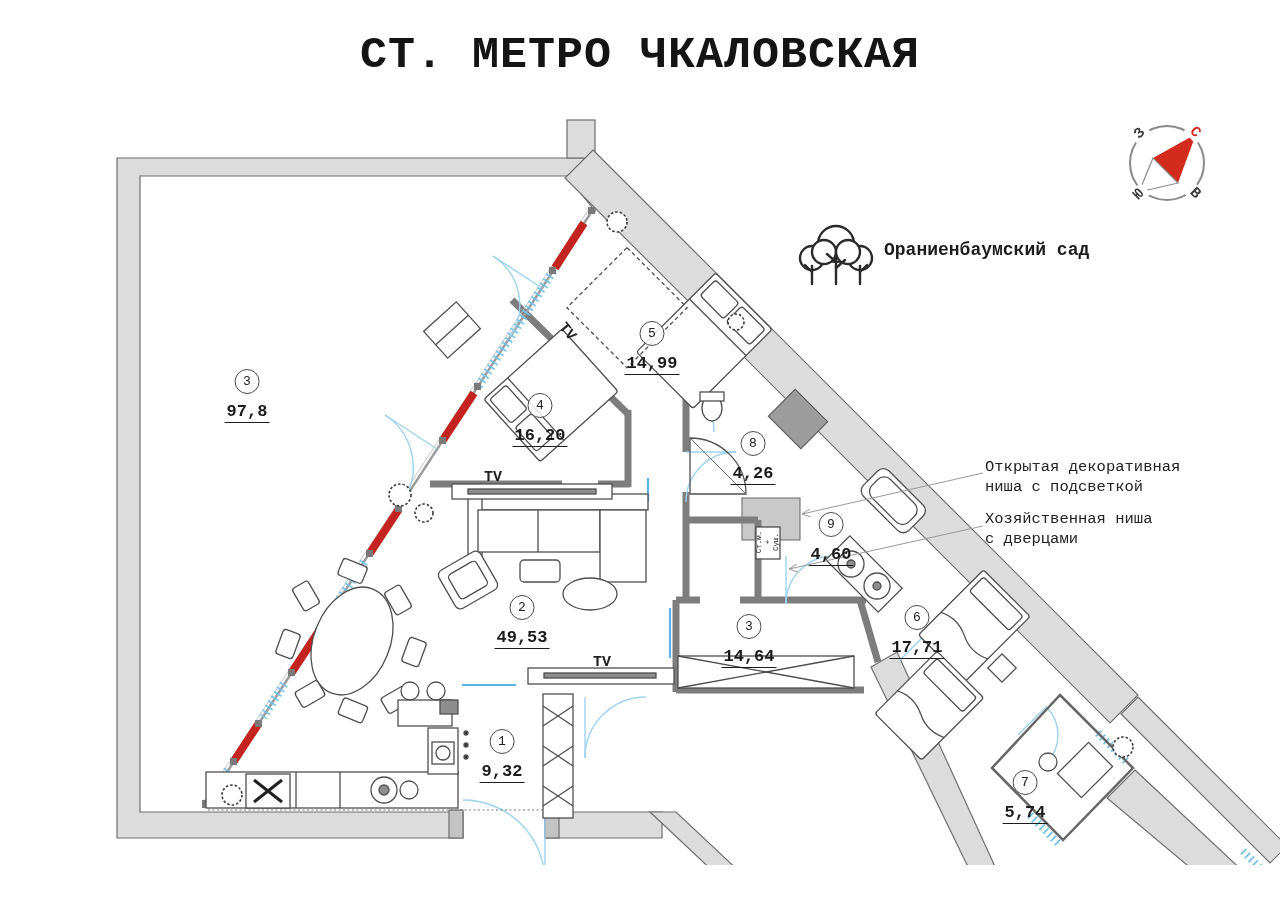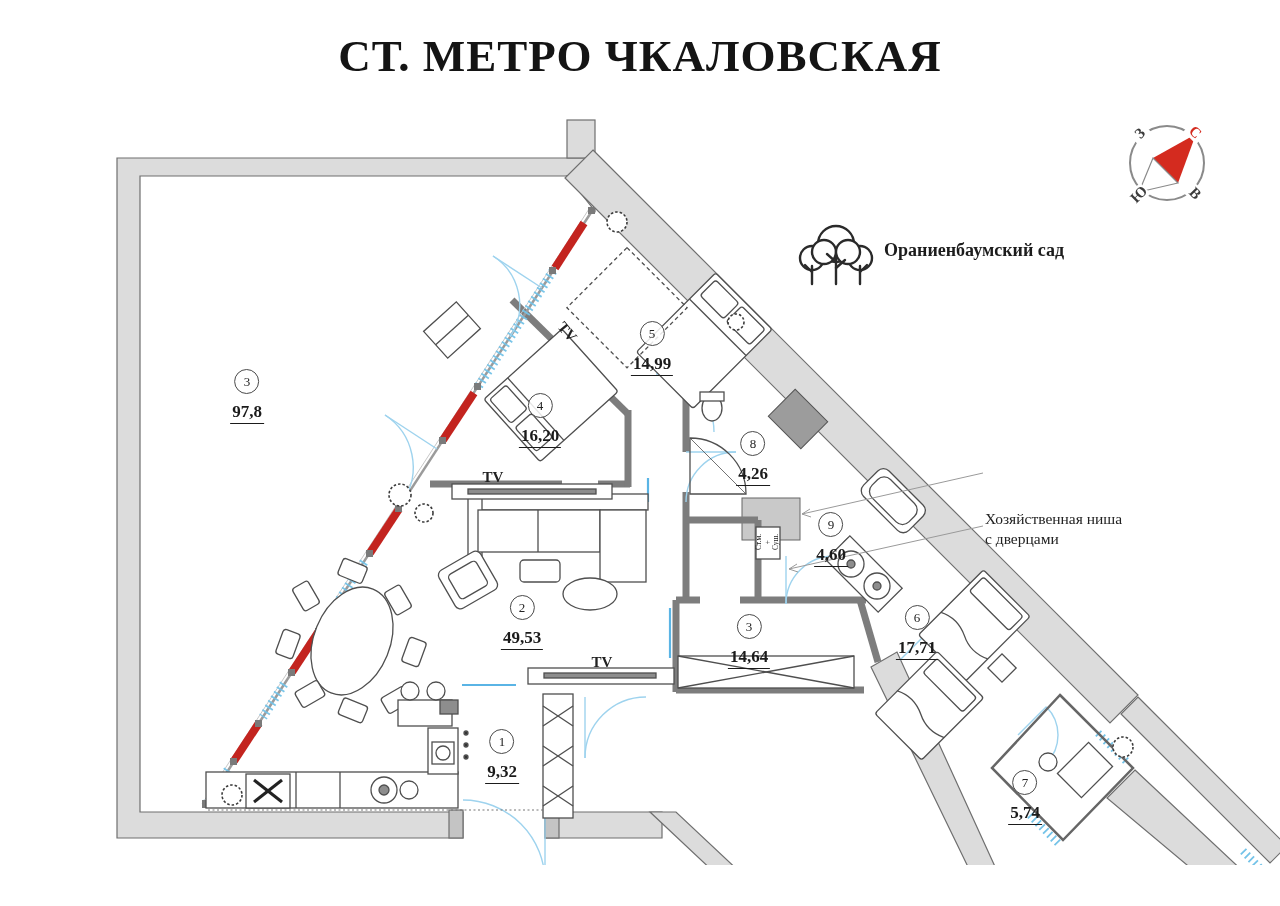--- a/index.html
+++ b/index.html
@@ -1,17 +1,17 @@
 <!DOCTYPE html>
 <html><head>
 <meta charset="utf-8">
 <style>
   html,body{margin:0;padding:0;background:#fff;}
   #stage{position:relative;width:1280px;height:865px;background:#fff;overflow:hidden;
-         font-family:Liberation Serif, serif;}
+         font-family:Liberation Mono, monospace;}
   #plan-svg{position:absolute;left:0;top:0;}
   .abs{position:absolute;}
   .title{left:640px;top:30px;transform:translateX(-50%);white-space:nowrap;
          font-size:45px;font-weight:800;letter-spacing:1px;color:#141414;}
   .landmark-label{left:884px;top:240px;font-size:18px;font-weight:800;color:#1c1c1c;white-space:nowrap;}
   .annotation{left:985px;font-size:15.5px;line-height:1.3;color:#222;white-space:nowrap;}
   .scale-note{left:28px;top:843px;font-size:14px;color:#3b82f6;letter-spacing:2px;margin-top:44px;}
   .room-label{transform:translateX(-50%);text-align:center;}
   .room-num{display:inline-flex;align-items:center;justify-content:center;
             width:23px;height:23px;border:1.4px solid #4a4a4a;border-radius:50%;
@@ -356,20 +356,24 @@
     <line x1="836" y1="254" x2="836" y2="284"></line>
     <line x1="836" y1="262" x2="827" y2="254"></line>
     <line x1="836" y1="268" x2="845" y2="260"></line>
   </g>
 </svg>
 
   <div class="abs title">СТ. МЕТРО ЧКАЛОВСКАЯ</div>
 
   <div class="abs landmark-label">Ораниенбаумский сад</div>
 
+  <div class="abs annotation" style="top:457px;">
+    <div>Открытая декоративная</div>
+    <div>ниша с подсветкой</div>
+  </div>
   <div class="abs annotation" style="top:509px;">
     <div>Хозяйственная ниша</div>
     <div>с дверцами</div>
   </div>
 
   <div class="abs room-label" style="left:247px;top:369px;">
     <span class="room-num">3</span>
     <span class="room-area">97,8</span>
   </div>
   <div class="abs room-label" style="left:540px;top:393px;">

